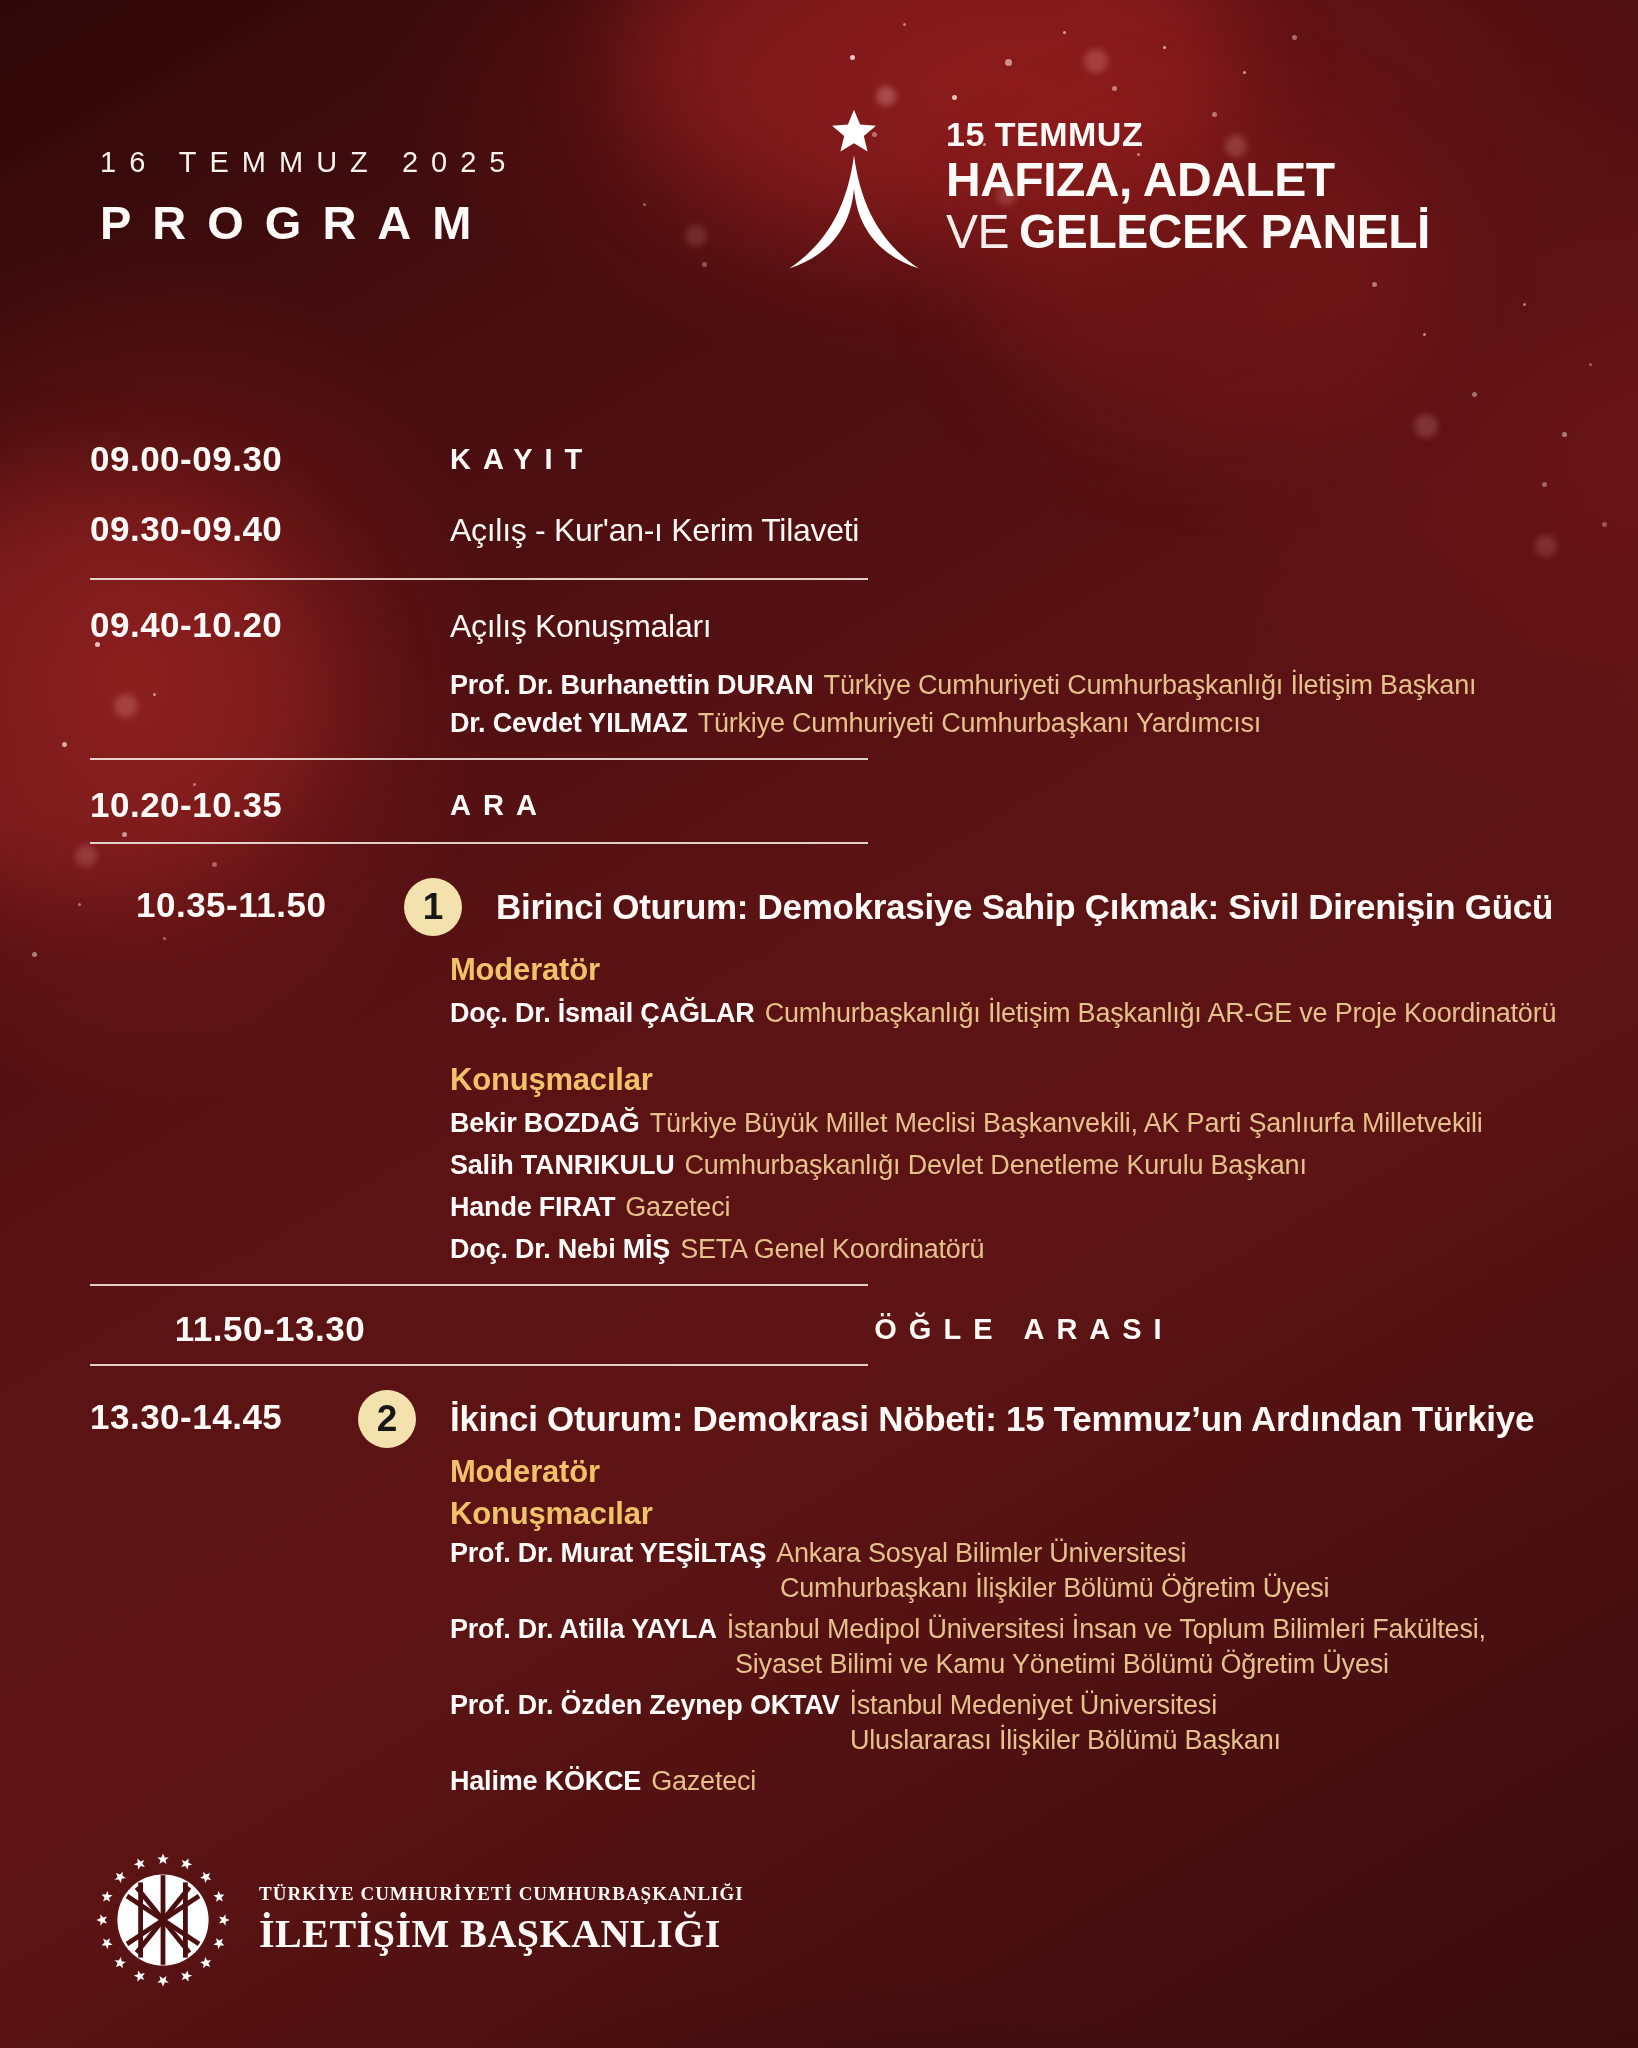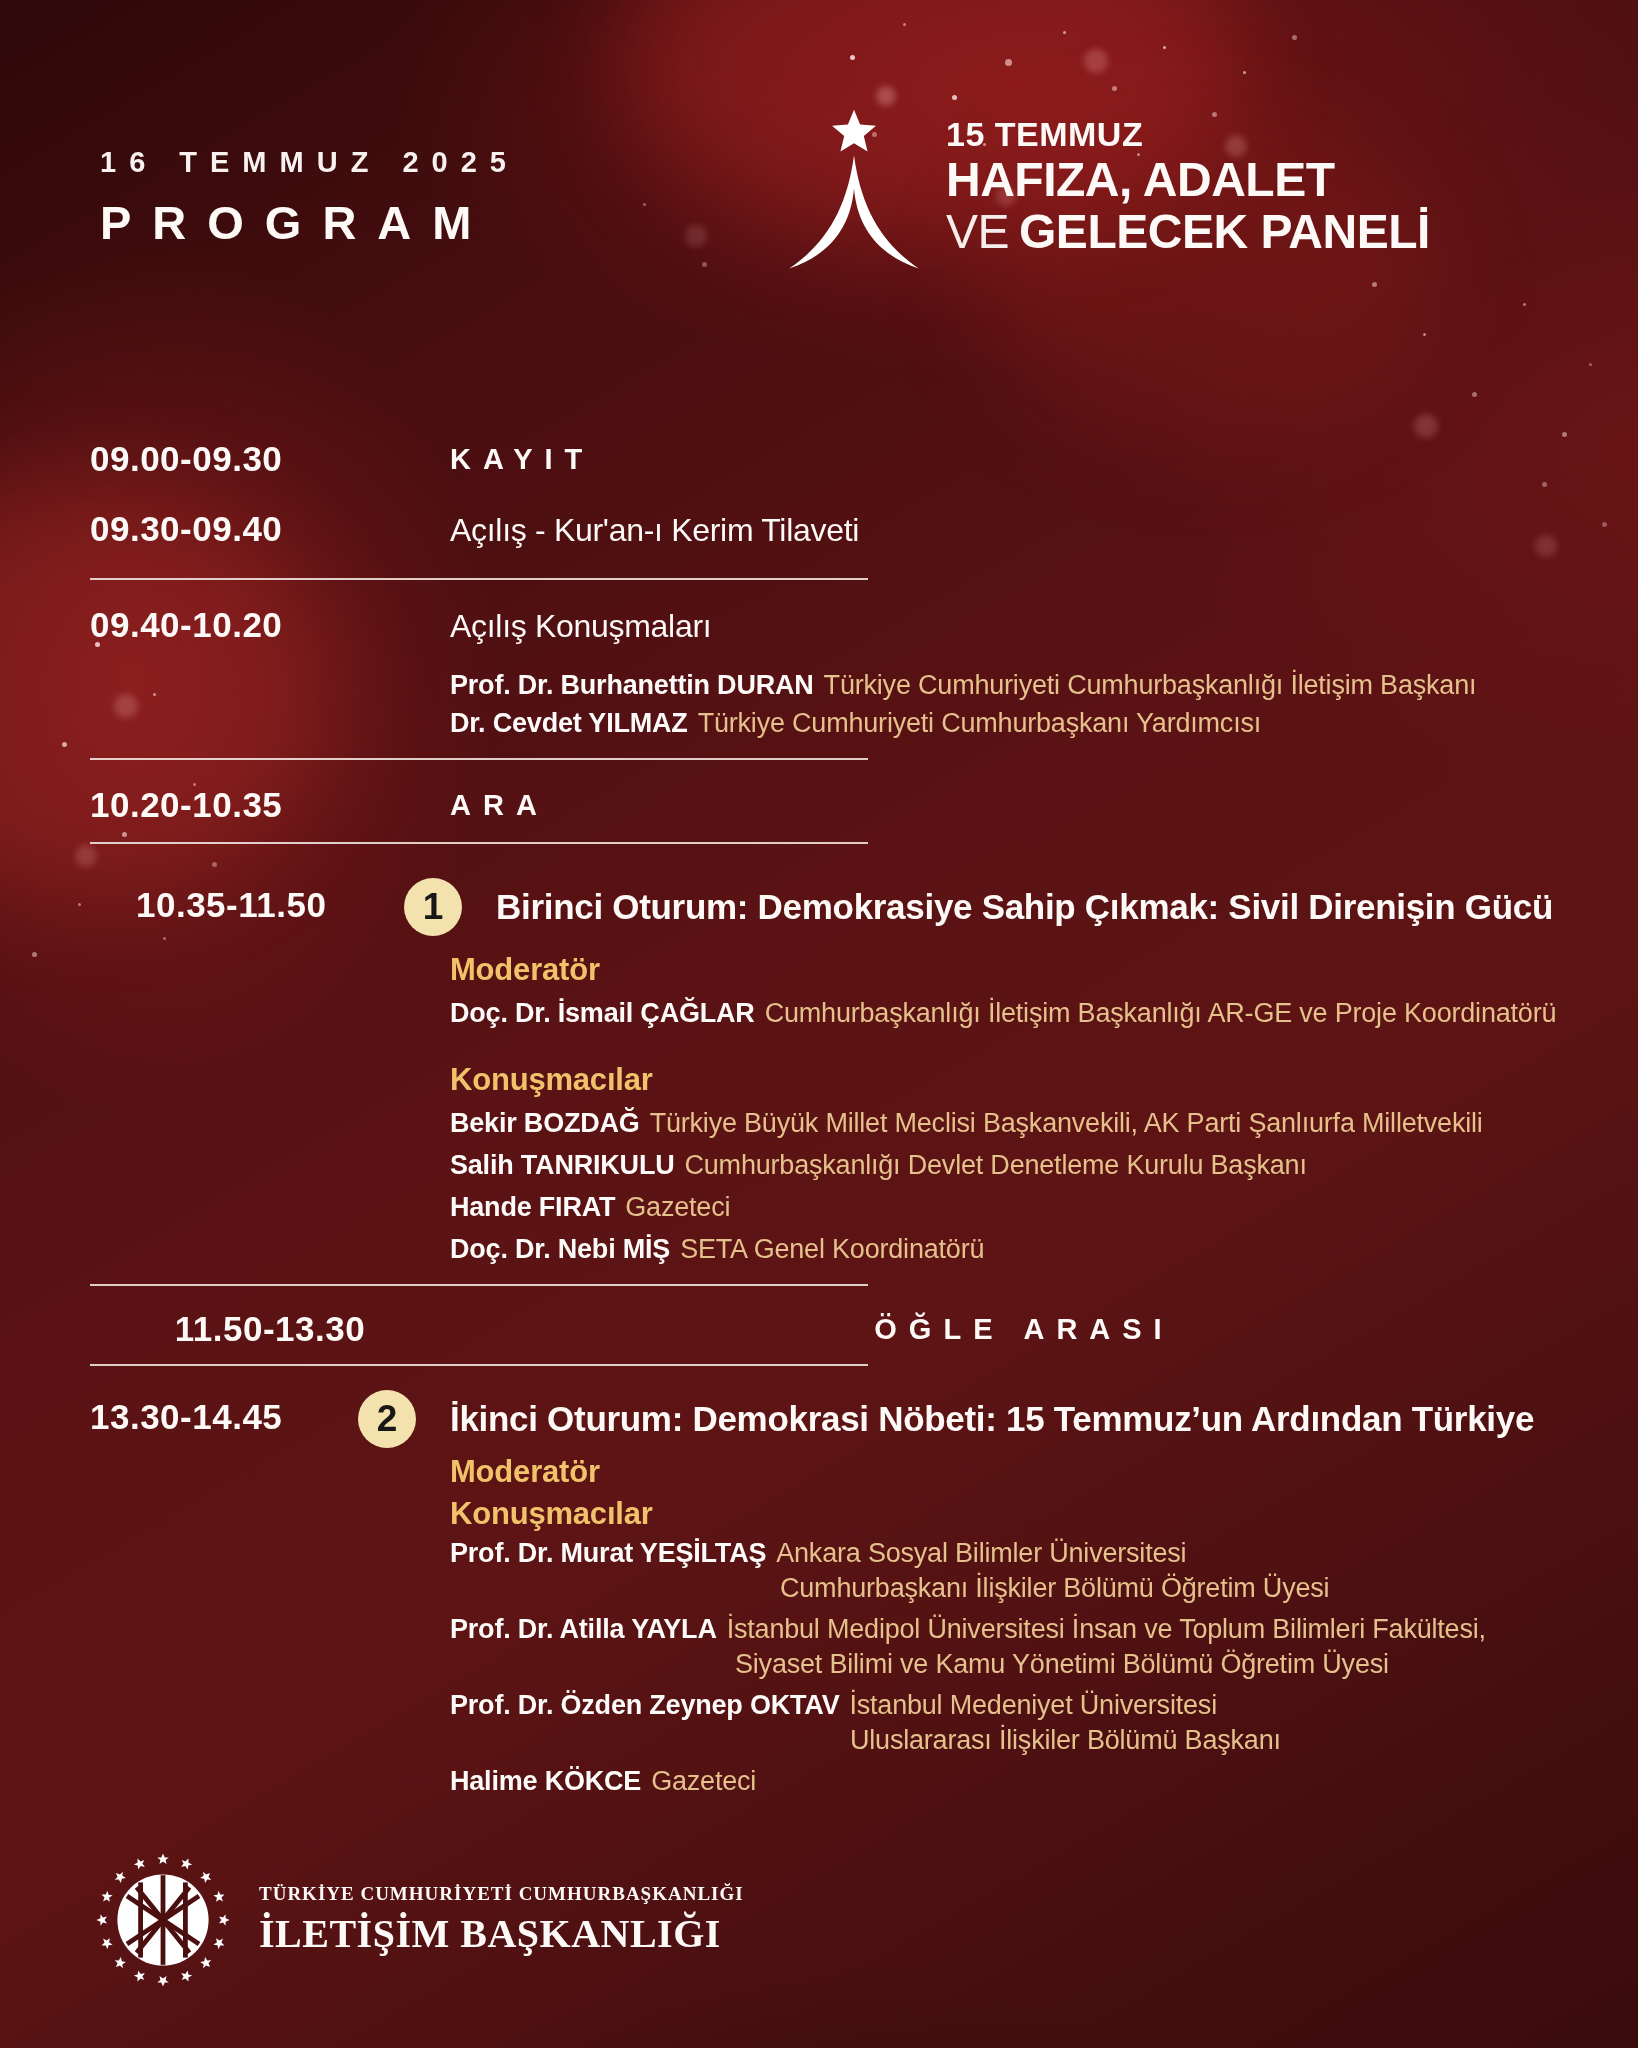--- a/index.html
+++ b/index.html
@@ -42,21 +42,21 @@
       162px 936px 0 -1px rgba(255,218,218,.45);}
   .sparkles.soft{width:12px;height:12px;filter:blur(3px);
     box-shadow:
       880px 90px 0 4px rgba(255,190,190,.30), 1090px 55px 0 6px rgba(255,180,180,.25),
       1230px 140px 0 5px rgba(255,185,185,.22), 1000px 190px 0 4px rgba(255,180,180,.2),
       1420px 420px 0 6px rgba(255,185,185,.2), 1540px 540px 0 5px rgba(255,180,180,.18),
       120px 700px 0 6px rgba(255,190,190,.22), 80px 850px 0 5px rgba(255,185,185,.2),
       690px 230px 0 5px rgba(255,180,180,.16);}
   
   .date-block{position:absolute;left:100px;top:146px;}
-  .date-line{font-size:29px;letter-spacing:13px;font-weight:700;color:#f7f2ef;white-space:nowrap;text-align:right;}
+  .date-line{font-size:29px;letter-spacing:13px;font-weight:400;color:#f7f2ef;white-space:nowrap;text-align:right;}
   .program-line{margin-top:16px;font-size:47px;font-weight:700;letter-spacing:21px;white-space:nowrap;}
   .brand{position:absolute;left:778px;top:104px;display:flex;gap:16px;}
   .brand svg{display:block;}
   .brand-text{padding-top:10px;white-space:nowrap;}
   .brand-top{font-size:34px;font-weight:700;letter-spacing:.5px;line-height:40px;}
   .brand-l1{font-size:48px;font-weight:700;letter-spacing:-.5px;line-height:52px;}
   .brand-l2{font-size:48px;line-height:52px;letter-spacing:-.5px;}
   .brand-l2 .lt{font-weight:400;margin-right:10px;opacity:.95;}
   .brand-l2 .bd{font-weight:700;}
   

